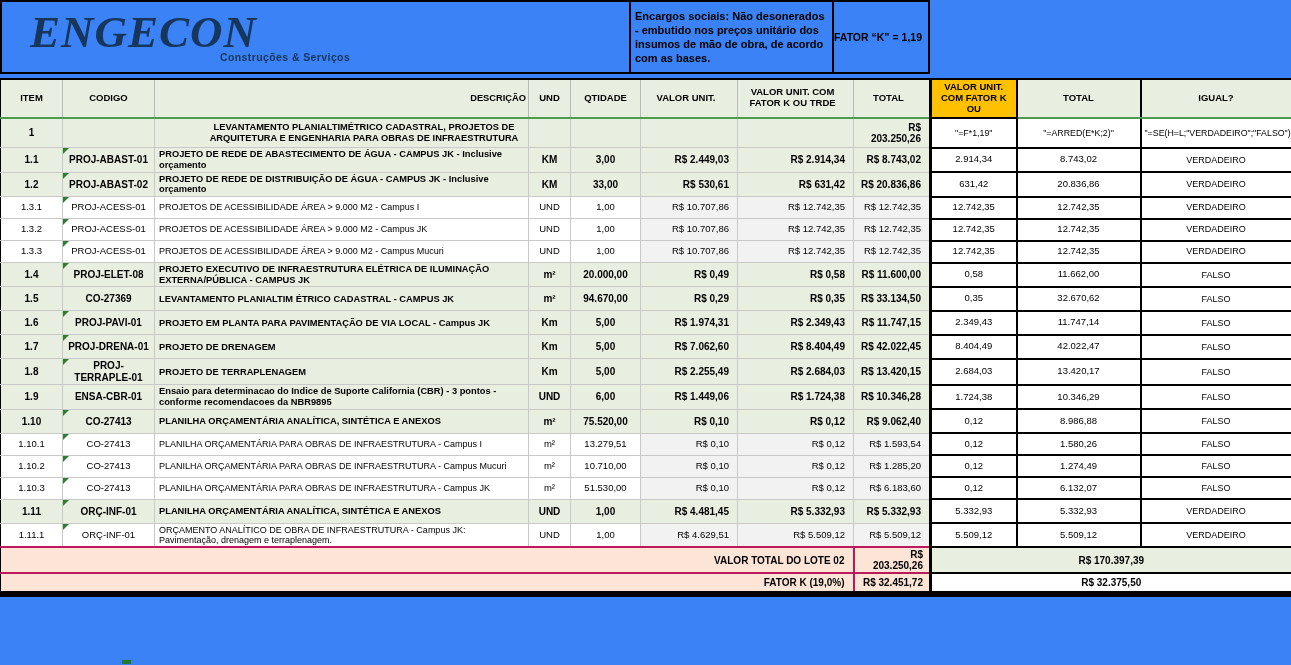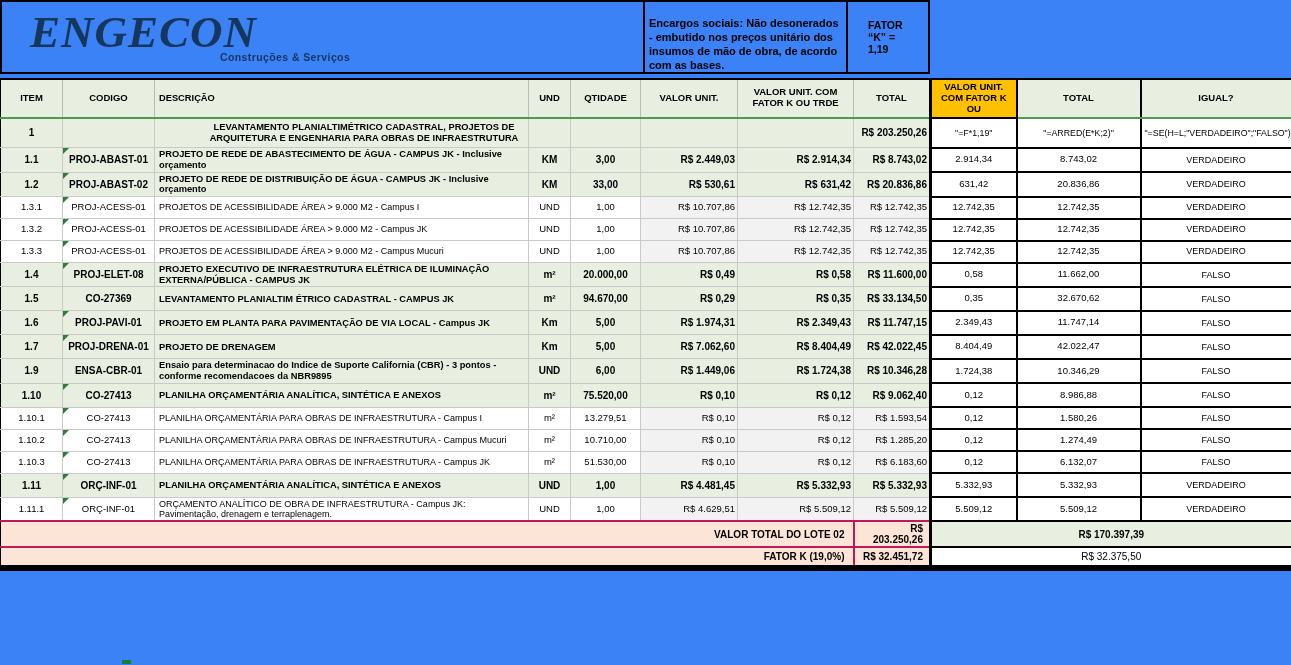--- a/index.html
+++ b/index.html
@@ -7,41 +7,41 @@
           font-family:"Liberation Sans",sans-serif;color:#000;}
 
   
   .topband{height:78px;display:flex;align-items:flex-start;}
   .strip{width:930px;height:74px;border:2px solid #000;display:flex;box-sizing:border-box;}
   .logo-box{flex:1;position:relative;overflow:hidden;}
   .logo-word{font-family:"Liberation Serif",serif;font-style:italic;font-weight:bold;
              font-size:45px;line-height:1;color:#17365D;padding:8px 0 0 28px;letter-spacing:1px;}
   .logo-tag{font-size:10.5px;font-weight:bold;color:#17365D;margin:-4px 0 3px 218px;letter-spacing:.4px;}
   .note-box{width:203px;border-left:2px solid #000;box-sizing:border-box;
-            font-size:11px;font-weight:bold;line-height:1.28;padding:14px 4px;}
-  .fator-box{width:82px;border-left:2px solid #000;box-sizing:border-box;
-             font-size:10.5px;font-weight:bold;display:flex;align-items:center;padding:0 20px;}
+            font-size:11px;font-weight:bold;line-height:1.28;padding:7px 4px;}
+  .fator-box{width:96px;border-left:2px solid #000;box-sizing:border-box;
+             font-size:10.5px;font-weight:bold;display:flex;align-items:center;padding:0 0;}
 
   
   table{border-collapse:collapse;table-layout:fixed;width:1291px;}
   th,td{overflow:hidden;box-sizing:border-box;}
 
   thead th{background:#E8EFE0;font-size:9.5px;font-weight:bold;text-align:center;
            border:1px solid #b9b9b9;border-top:2px solid #000;border-bottom:2.5px solid #4E9A4E;
            padding:2px;height:24px;line-height:1.15;}
   thead th:first-child{border-left:1.5px solid #000;}
   thead th.c-kval{background:#FFC000;border:2px solid #000;border-left:3px solid #000;}
   thead th.c-ktotal,thead th.c-igual{border:2px solid #000;border-bottom:2.5px solid #4E9A4E;background:#E8EFE0;}
   thead th.c-igual{border-right:2px solid #000;}
 
   tbody td{font-size:10px;border:1px solid #c9c9c9;padding:1px 3px;line-height:1.15;height:22px;}
   tbody td:first-child{border-left:1.5px solid #000;}
   .c-item,.c-codigo,.c-und,.c-qtd{text-align:center;}
   .c-desc{text-align:left;font-size:9.3px;padding-left:4px;}
-  .c-vu,.c-vuk,.c-total{text-align:right;padding-right:2px;}
+  .c-vu,.c-vuk,.c-total{text-align:right;padding-right:8px;}
   .c-kval,.c-ktotal,.c-igual{text-align:center;}
 
   .r-section td{background:#E8EFE0;font-weight:bold;height:30px;}
   .r-section .c-desc{text-align:center;padding-left:48px;}
   .r-main td{background:#E8EFE0;font-weight:bold;height:24px;}
   .r-sub td{background:#fff;font-weight:normal;font-size:9.5px;height:22px;}
   .r-sub td.c-desc{font-size:9px;}
   .r-sub td.c-vu,.r-sub td.c-vuk,.r-sub td.c-total{background:#F2F2F2;}
 
   tbody td.c-kval,tbody td.c-ktotal,tbody td.c-igual{
@@ -54,21 +54,21 @@
   td.tri{position:relative;}
   td.tri::before{content:"";position:absolute;top:0;left:0;width:0;height:0;
       border-top:6px solid #2E7D32;border-right:6px solid transparent;}
 
   
   tfoot td{background:#FCE4D6;font-size:10px;font-weight:bold;height:21px;
            border:2px solid #be185d;padding:1px 3px;}
   tfoot td:first-child{border-left:1.5px solid #000;}
   .f-label{text-align:right;padding-right:8px;}
   .f-total{text-align:right;padding-right:6px;}
-  .f-grand{background:#fff;text-align:center;font-weight:normal;border:2px solid #000;
+  .f-grand{background:#fff;text-align:center;font-weight:bold;border:2px solid #000;
            border-left:3px solid #000;border-right:2px solid #000;}
   .f-grand.hl{background:#E8EFE0;font-weight:bold;}
   tfoot tr:last-child td{border-bottom:6px solid #000;}
 
   .below-marker{position:absolute;left:122px;bottom:1px;width:9px;height:4px;background:#1e7b34;}
 </style>
 </head>
 <body>
 
 <div class="screen">
@@ -95,21 +95,21 @@
       <col style="width:116px">
         <col style="width:77px">
         <col style="width:86px">
       <col style="width:124px">
         <col style="width:151px">
     </colgroup>
     <thead>
       <tr>
         <th class="c-item">ITEM</th>
         <th class="c-codigo">CODIGO</th>
-        <th class="c-desc" style="text-align:left">DESCRIÇÃO</th>
+        <th class="c-desc" style="text-align:right">DESCRIÇÃO</th>
         <th class="c-und">UND</th>
         <th class="c-qtd">QTIDADE</th>
         <th class="c-vu" style="text-align:center">VALOR UNIT.</th>
         <th class="c-vuk" style="text-align:center">VALOR UNIT. COM FATOR K OU TRDE</th>
         <th class="c-total" style="text-align:center">TOTAL</th>
         <th class="c-kval">VALOR UNIT. COM FATOR K OU</th>
         <th class="c-ktotal">TOTAL</th>
         <th class="c-igual">IGUAL?</th>
       </tr>
     </thead>
@@ -238,20 +238,33 @@
           <td class="c-und">Km</td>
           <td class="c-qtd">5,00</td>
           <td class="c-vu">R$ 7.062,60</td>
           <td class="c-vuk">R$ 8.404,49</td>
           <td class="c-total">R$ 42.022,45</td>
           <td class="c-kval">8.404,49</td>
           <td class="c-ktotal">42.022,47</td>
           <td class="c-igual">FALSO</td>
         </tr>
         <tr class="r-main">
+          <td class="c-item">1.8</td>
+          <td class="c-codigo tri">PROJ-TERRAPLE-01</td>
+          <td class="c-desc">PROJETO DE TERRAPLENAGEM</td>
+          <td class="c-und">Km</td>
+          <td class="c-qtd">5,00</td>
+          <td class="c-vu">R$ 2.255,49</td>
+          <td class="c-vuk">R$ 2.684,03</td>
+          <td class="c-total">R$ 13.420,15</td>
+          <td class="c-kval">2.684,03</td>
+          <td class="c-ktotal">13.420,17</td>
+          <td class="c-igual">FALSO</td>
+        </tr>
+        <tr class="r-main">
           <td class="c-item">1.9</td>
           <td class="c-codigo">ENSA-CBR-01</td>
           <td class="c-desc">Ensaio para determinacao do Indice de Suporte California (CBR) - 3 pontos - conforme recomendacoes da NBR9895</td>
           <td class="c-und">UND</td>
           <td class="c-qtd">6,00</td>
           <td class="c-vu">R$ 1.449,06</td>
           <td class="c-vuk">R$ 1.724,38</td>
           <td class="c-total">R$ 10.346,28</td>
           <td class="c-kval">1.724,38</td>
           <td class="c-ktotal">10.346,29</td>

